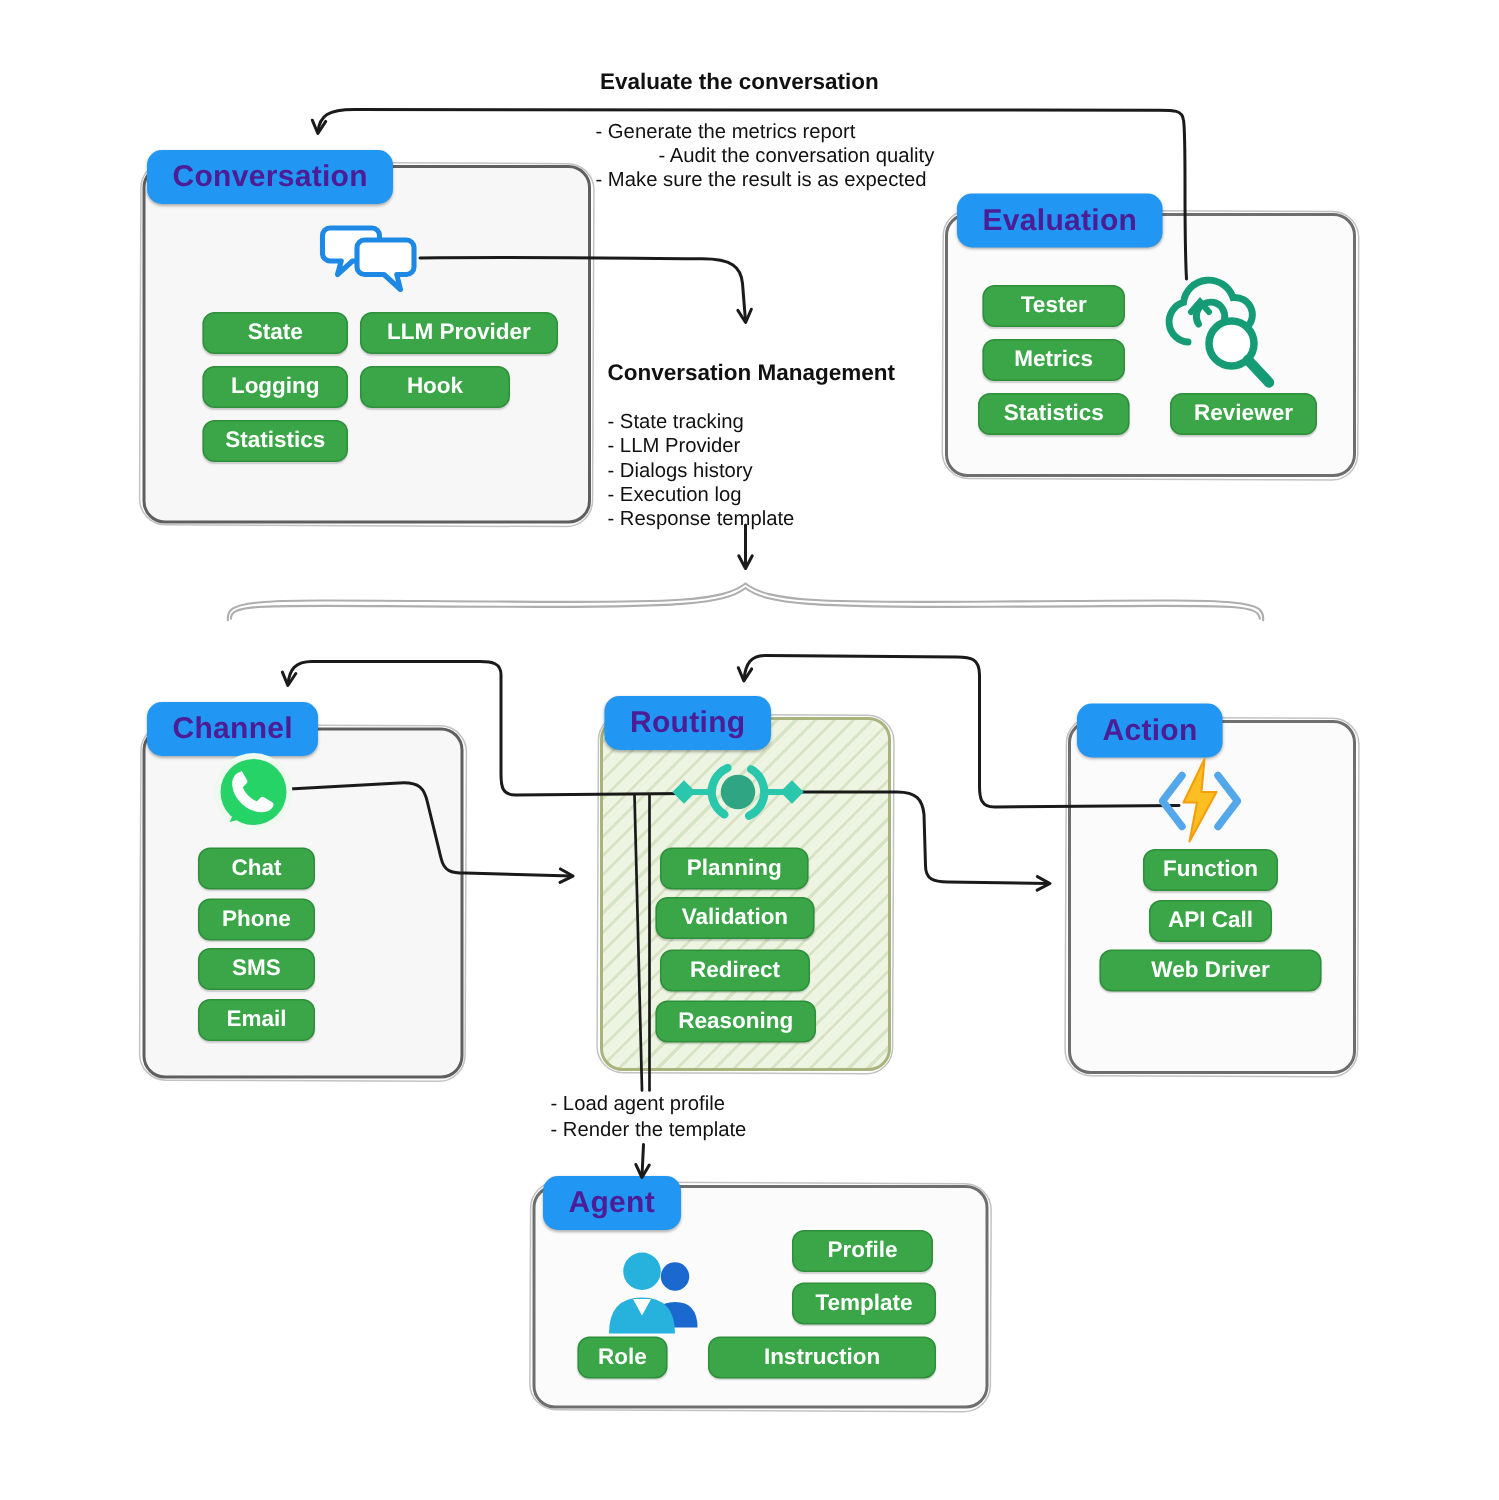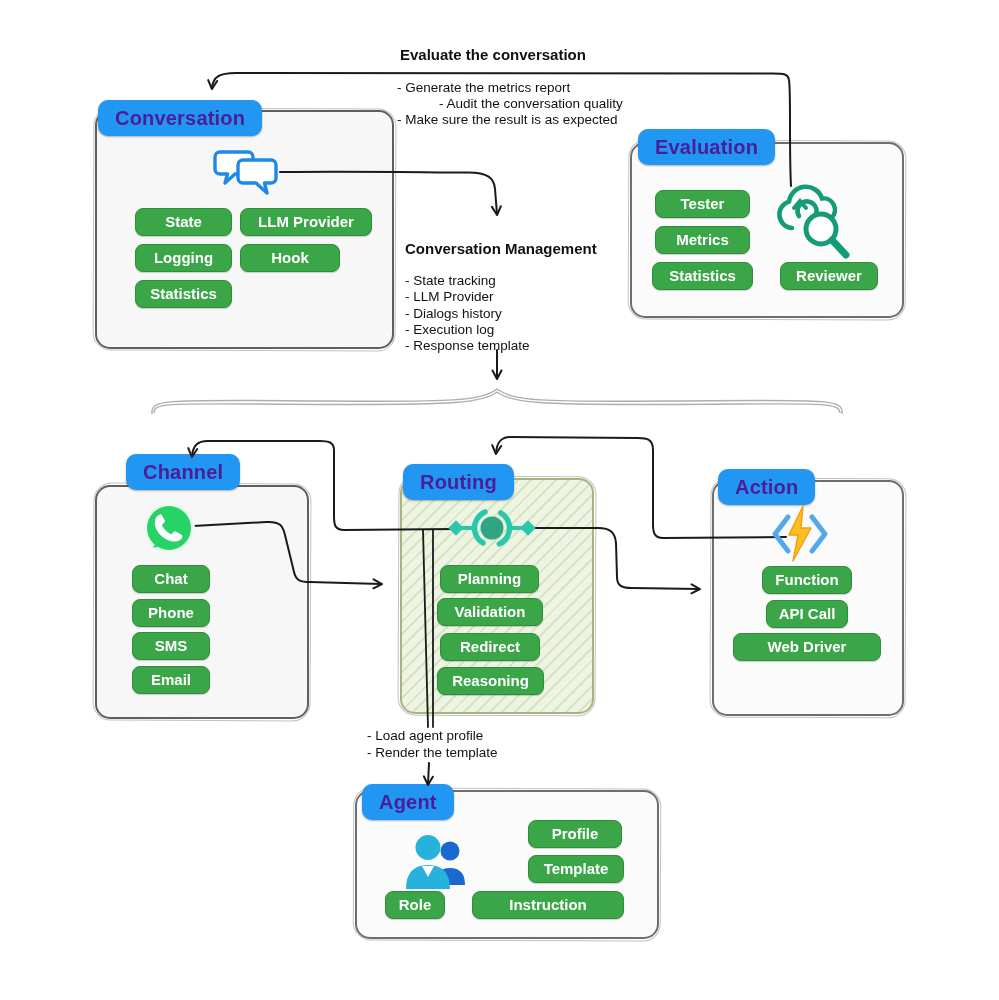--- a/index.html
+++ b/index.html
@@ -68,21 +68,21 @@
     </g>
     <circle cx="59" cy="53" r="15" fill="rgba(255,255,255,.9)" stroke="#159c77" stroke-width="5"></circle>
     <path d="M70 64 L84 79" stroke="#159c77" stroke-width="7" stroke-linecap="round"></path>
   </svg>
   <span class="pill" style="left:655px;top:190px;width:93px;">Tester</span>
   <span class="pill" style="left:655px;top:226px;width:93px;">Metrics</span>
   <span class="pill" style="left:652px;top:262px;width:99px;">Statistics</span>
   <span class="pill" style="left:780px;top:262px;width:96px;">Reviewer</span>
 
   <div class="box" style="left:95px;top:485px;width:210px;height:230px;"></div>
-  <div class="hdr" style="left:98px;top:454px;margin-left:28px;">Channel</div>
+  <div class="hdr" style="left:98px;top:468px;">Channel</div>
   <svg class="icon" style="left:141px;top:500px;" width="56" height="56" viewBox="0 0 56 56">
     <circle cx="28" cy="28" r="26" fill="#eef9f0"></circle>
     <circle cx="28" cy="28" r="22" fill="#25d366"></circle>
     <polygon points="12,48 17,38 24,45" fill="#25d366"></polygon>
     <path d="M20 14.5 c-2.2 0 -6.2 2.3 -6.2 8 c0 9.5 10 19 19.7 19 c5 0 7.9 -2.9 7.9 -5.3 c0 -.6 -.3 -1.1 -.9 -1.4 l-5.8 -3.4 c-.6 -.35 -1.4 -.25 -1.9 .3 l-2.5 2.5 c-4.1 -1.5 -8.1 -5.5 -9.4 -9.4 l2.6 -2.6 c.5 -.5 .65 -1.3 .3 -1.9 l-3.2 -5.6 c-.3 -.55 -.9 -.8 -1.6 -.8 z" fill="#ffffff"></path>
   </svg>
   <span class="pill" style="left:132px;top:565px;width:76px;">Chat</span>
   <span class="pill" style="left:132px;top:599px;width:76px;">Phone</span>
   <span class="pill" style="left:132px;top:632px;width:76px;">SMS</span>
   <span class="pill" style="left:132px;top:666px;width:76px;">Email</span>

